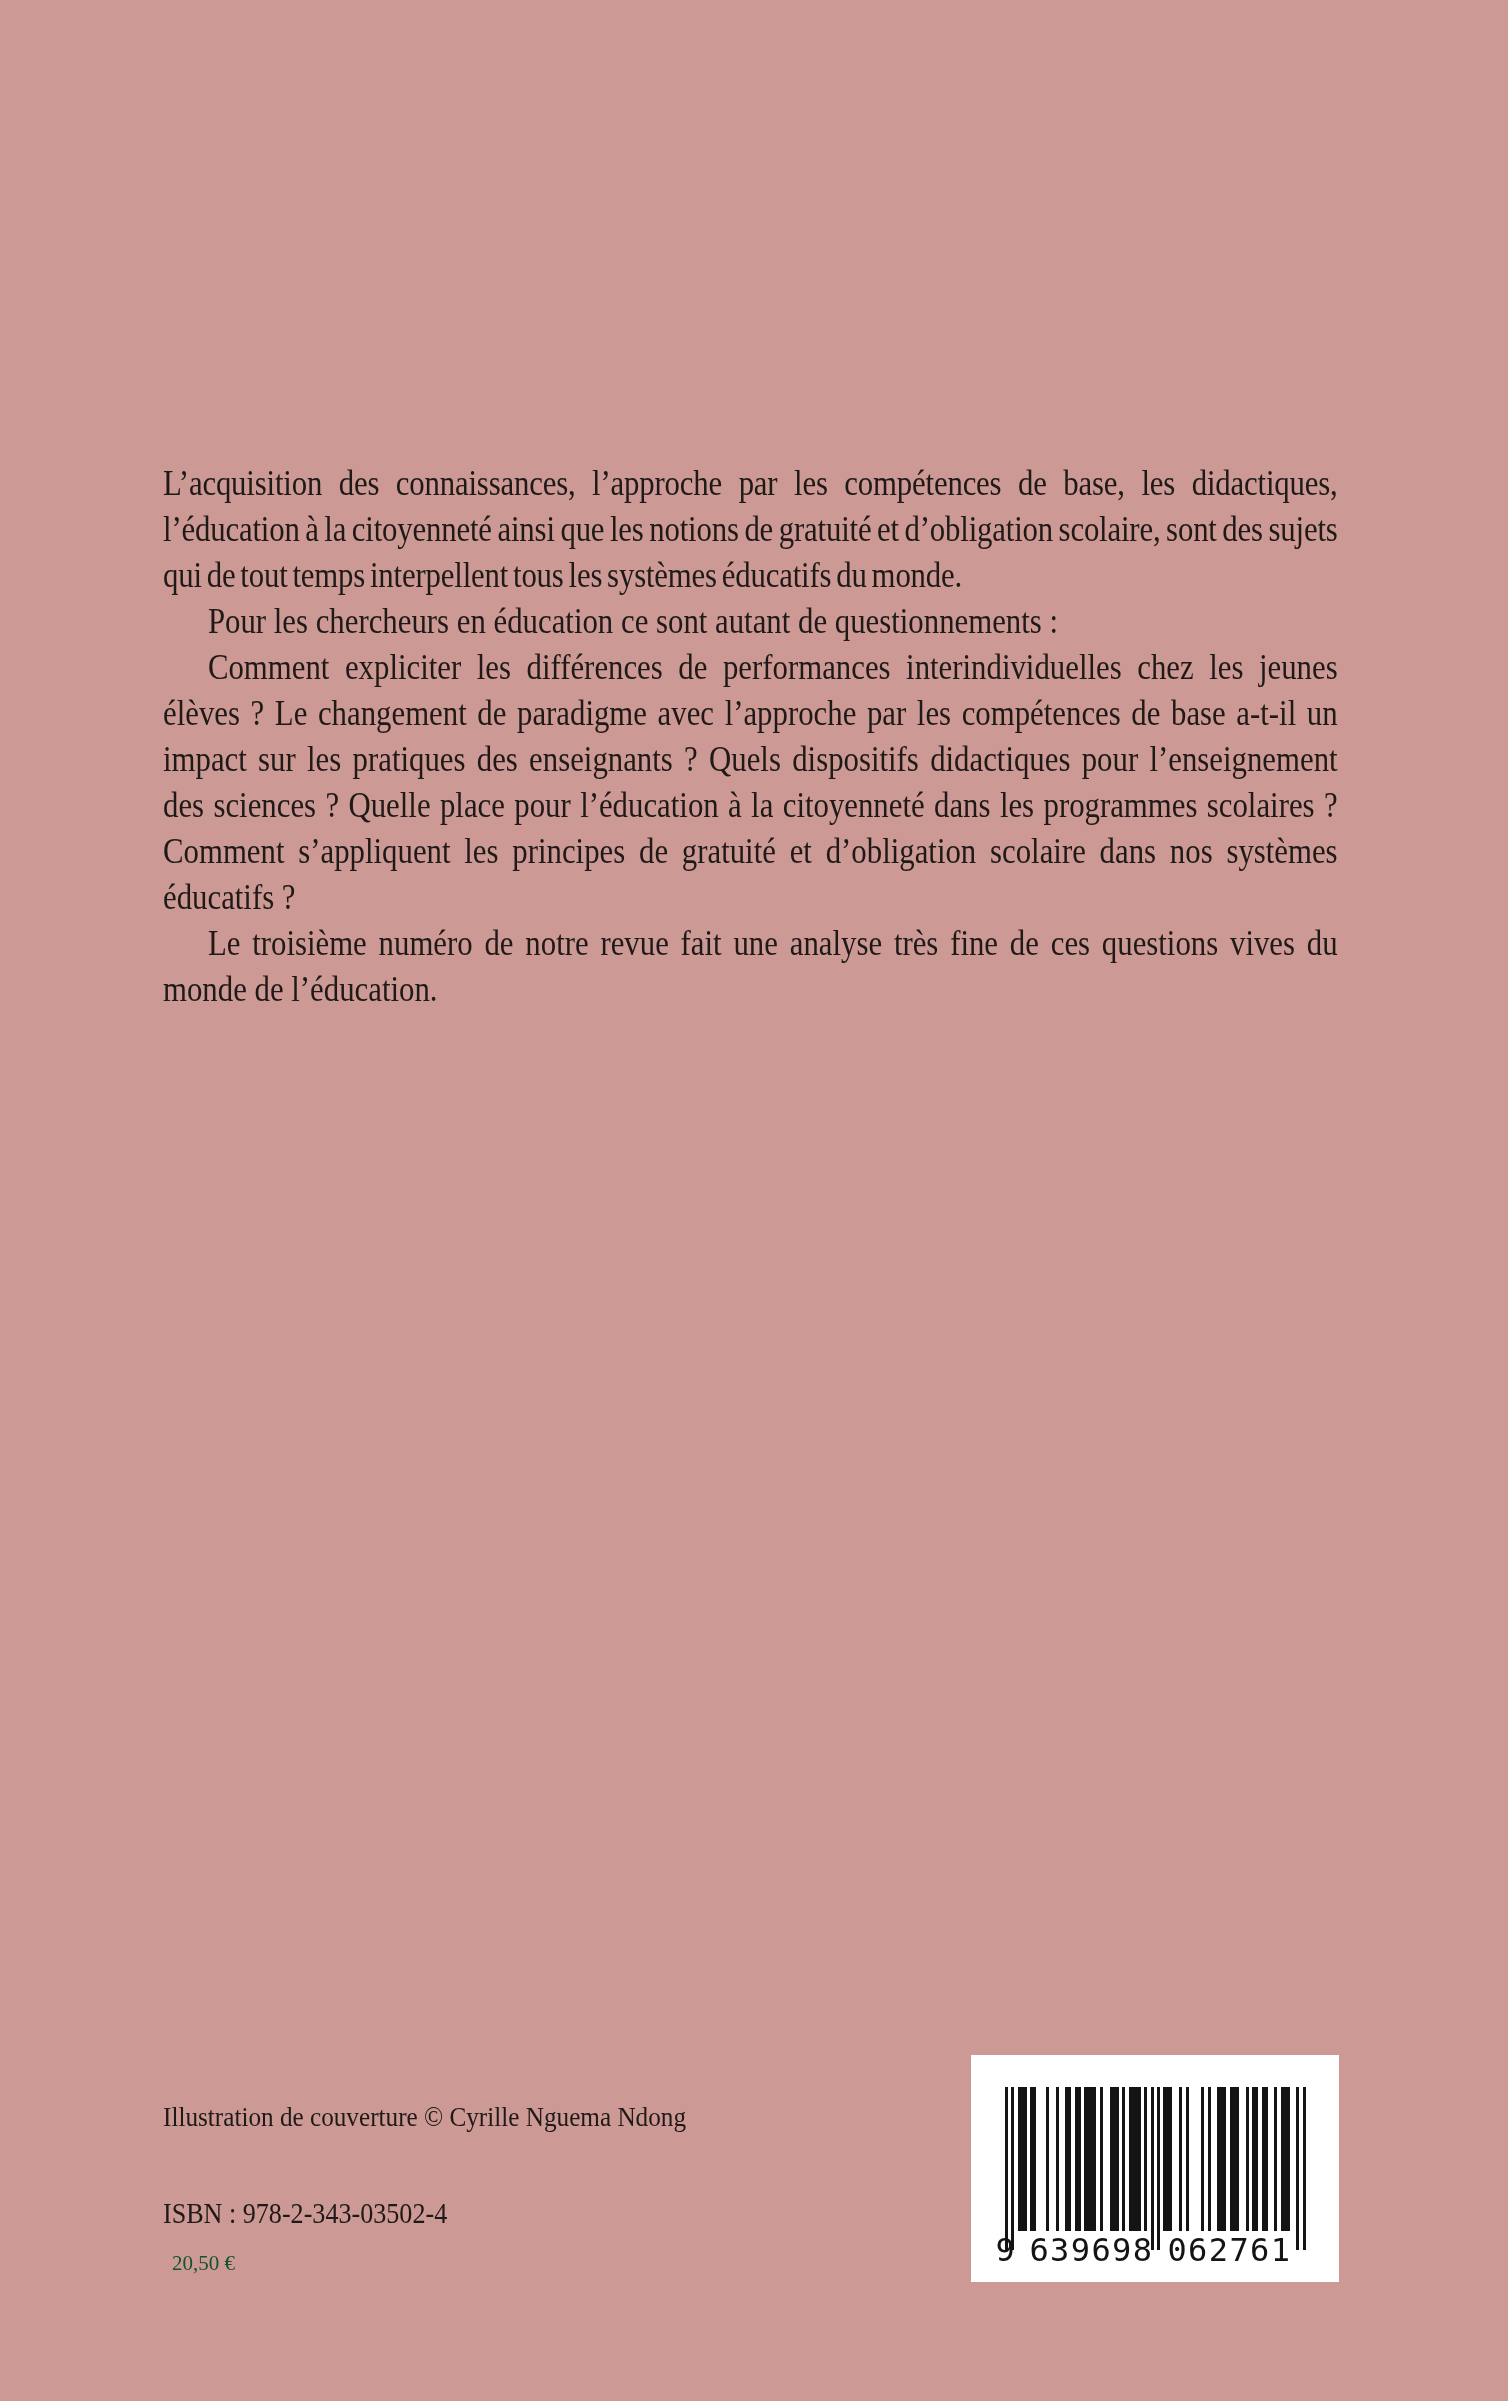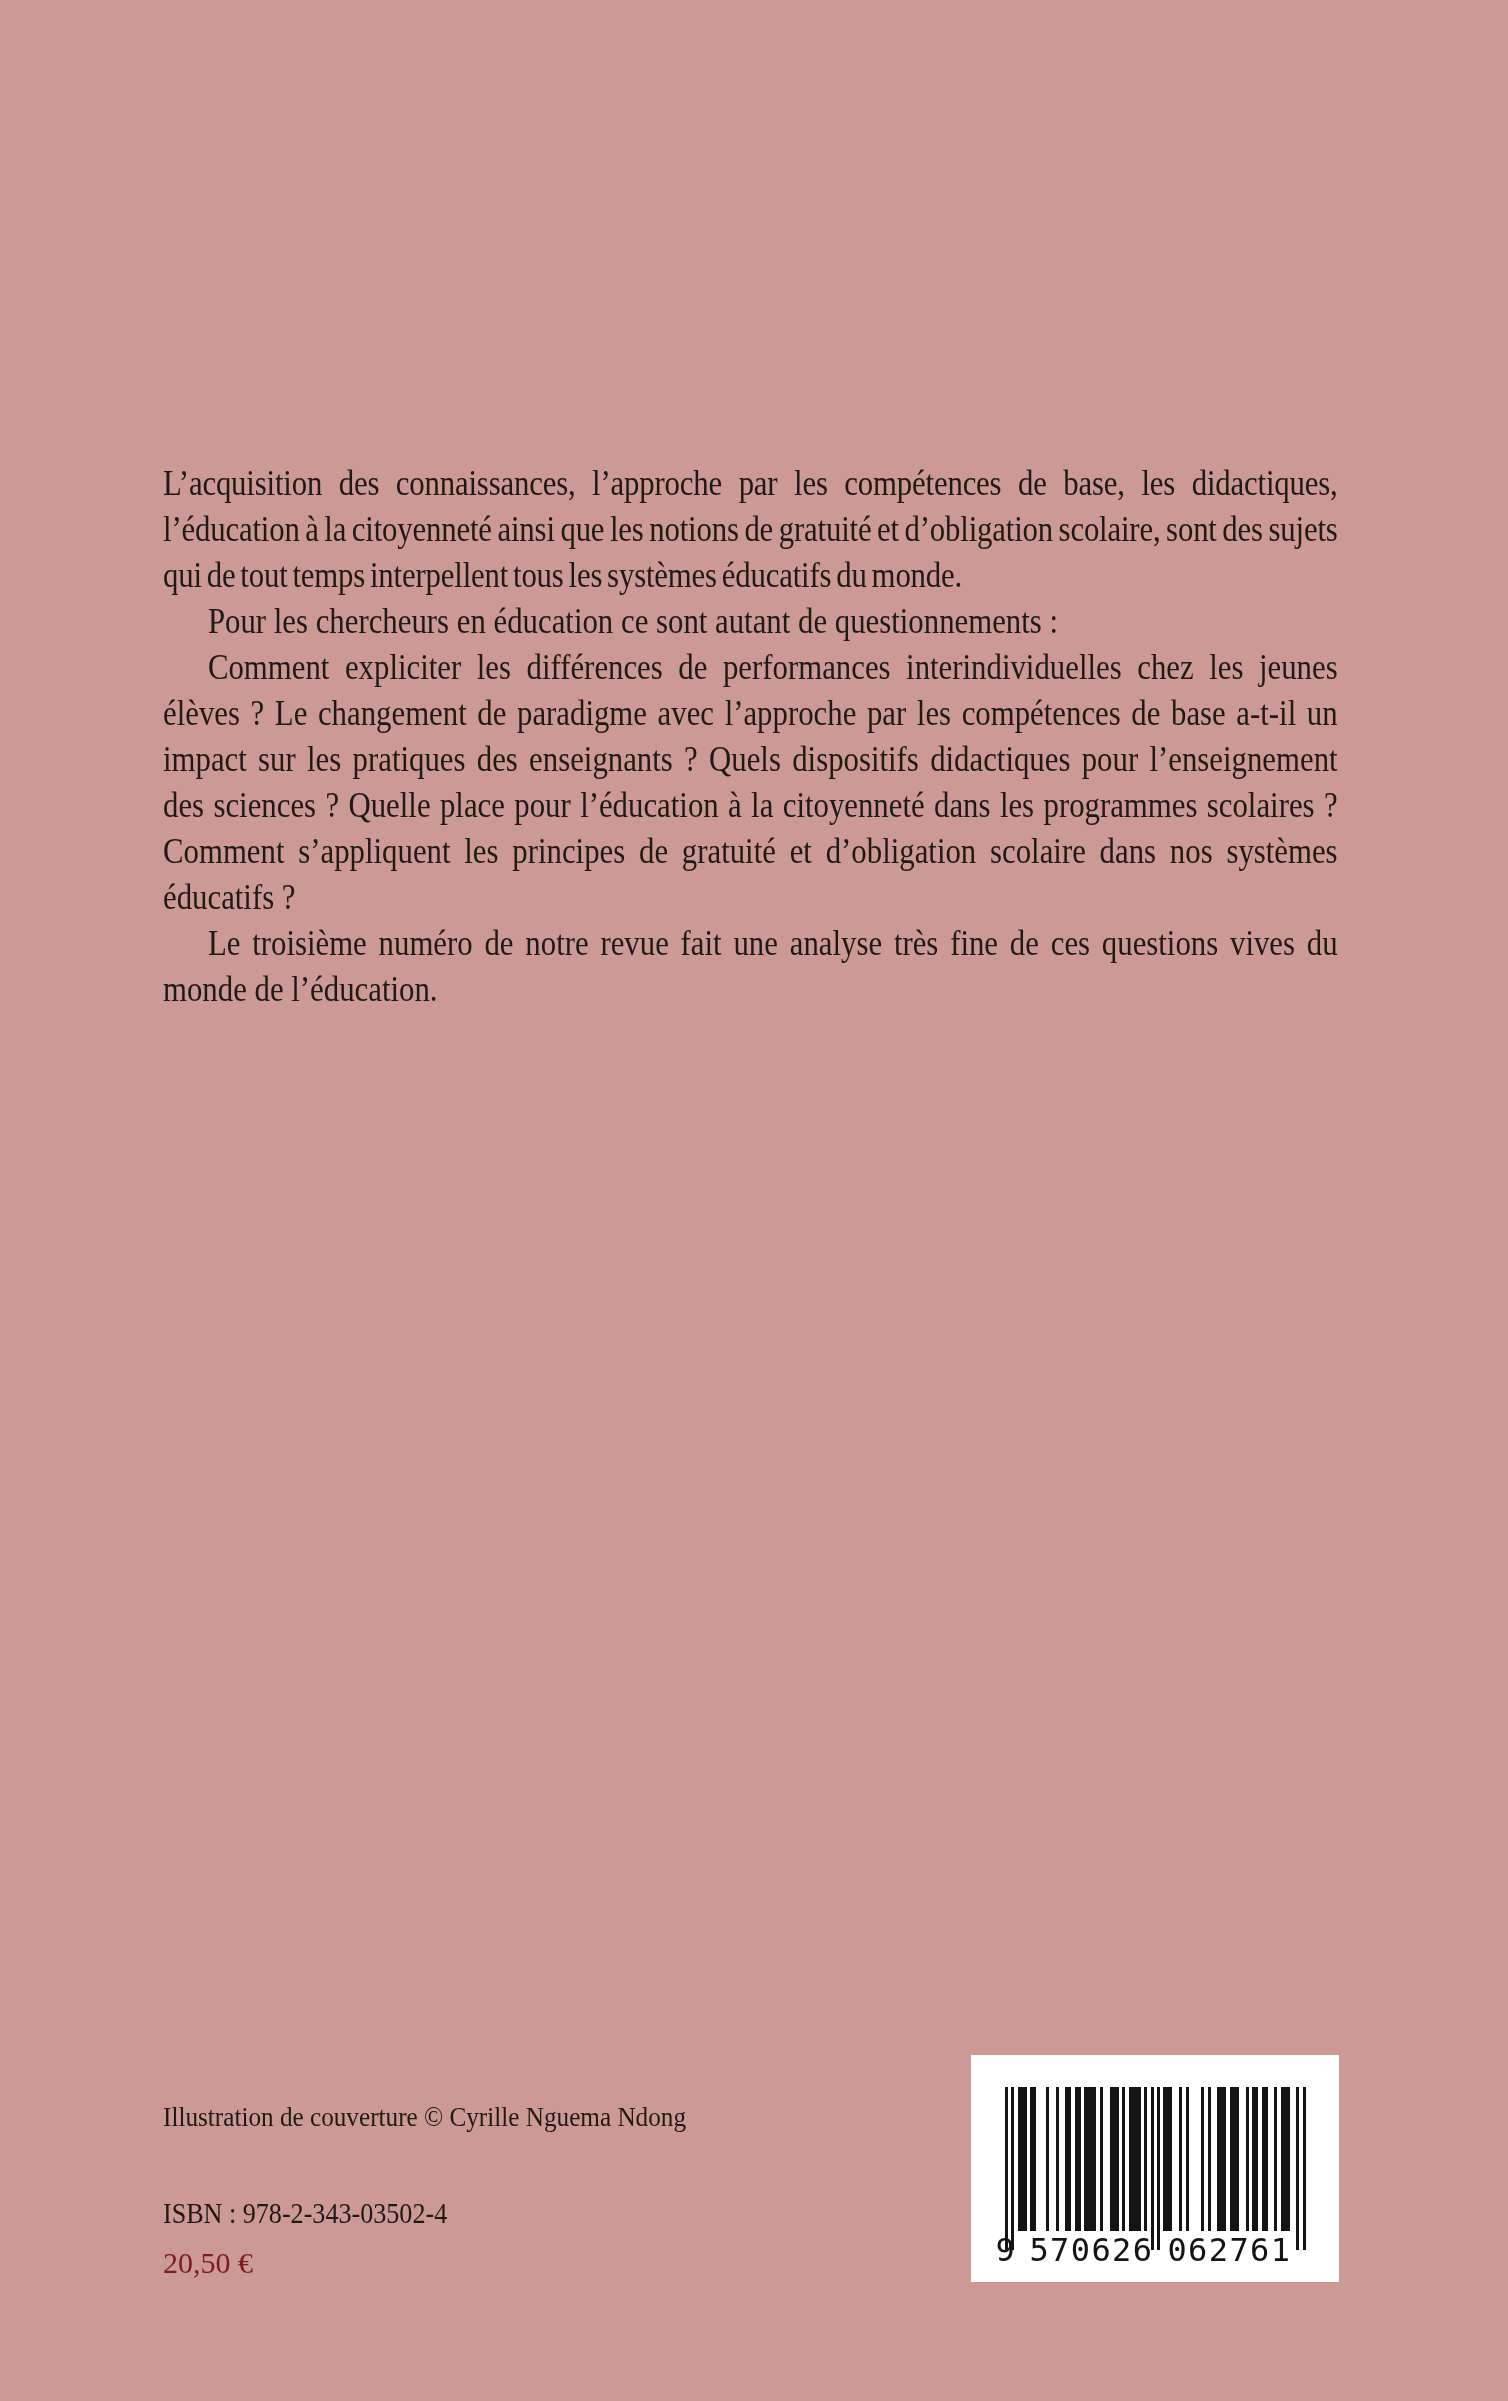--- a/index.html
+++ b/index.html
@@ -116,25 +116,25 @@
     color: #1f1a18;
     transform: scaleX(0.9);
     transform-origin: left center;
     white-space: nowrap;
     margin: 0;
     margin-top: 59px;
   }
 
   .price-line {
     font-family: "Liberation Serif", "DejaVu Serif", serif;
-    font-size: 30px;
+    font-size: 21px;
     line-height: 40px;
-    color: #7f1d1d;
-    white-space: nowrap;
-    margin: 0;
+    color: #14532d;
+    white-space: nowrap;
+    margin: 9px;
     margin-top: 11.4px;
   }
 
   
   .barcode-panel {
     position: absolute;
     left: 971px;
     top: 2055px;
     width: 368px;
     height: 227px;
@@ -227,18 +227,18 @@
           <span style="left: 241px; width: 2.8px; height: 144px;"></span>
           <span style="left: 247px; width: 6px; height: 144px;"></span>
           <span style="left: 257px; width: 6px; height: 144px;"></span>
           <span style="left: 269px; width: 2.8px; height: 144px;"></span>
           <span style="left: 276px; width: 9.2px; height: 144px;"></span>
           <span style="left: 291px; width: 2.8px; height: 163px;"></span>
           <span style="left: 298px; width: 2.8px; height: 163px;"></span>
         </div>
     </div>
     <div class="barcode-digits">
-      <span class="lead">9</span><span class="grp-left">570626</span><span>062761</span>
+      <span class="lead">9</span><span class="grp-left">639698</span><span>062761</span>
     </div>
   </div>
 
 </div>
 
 
 </body></html>

